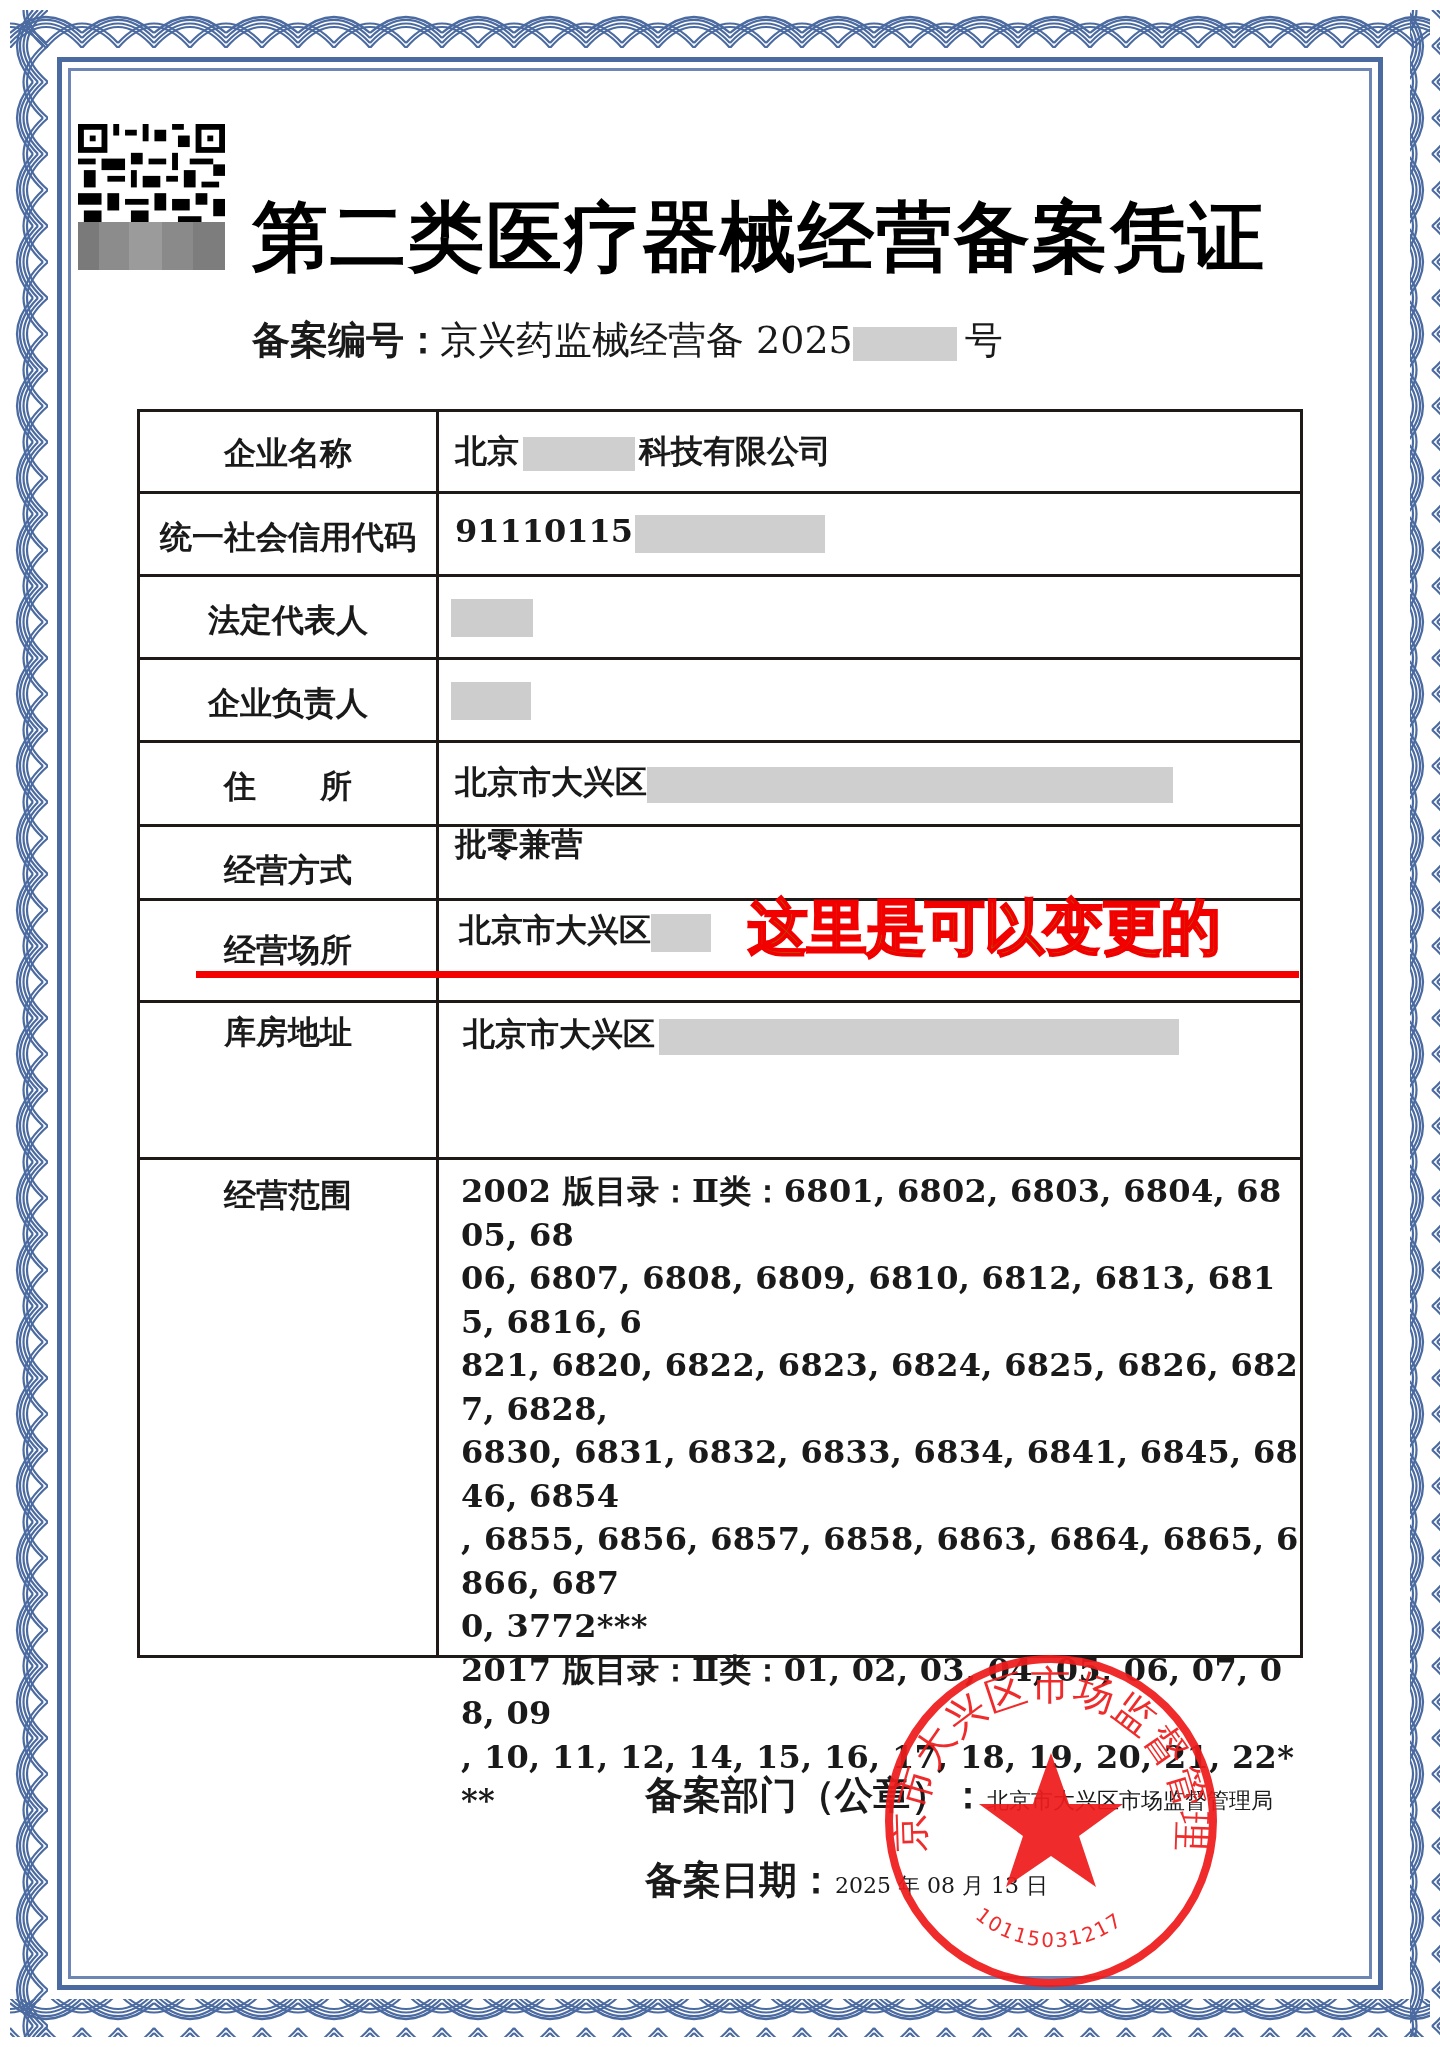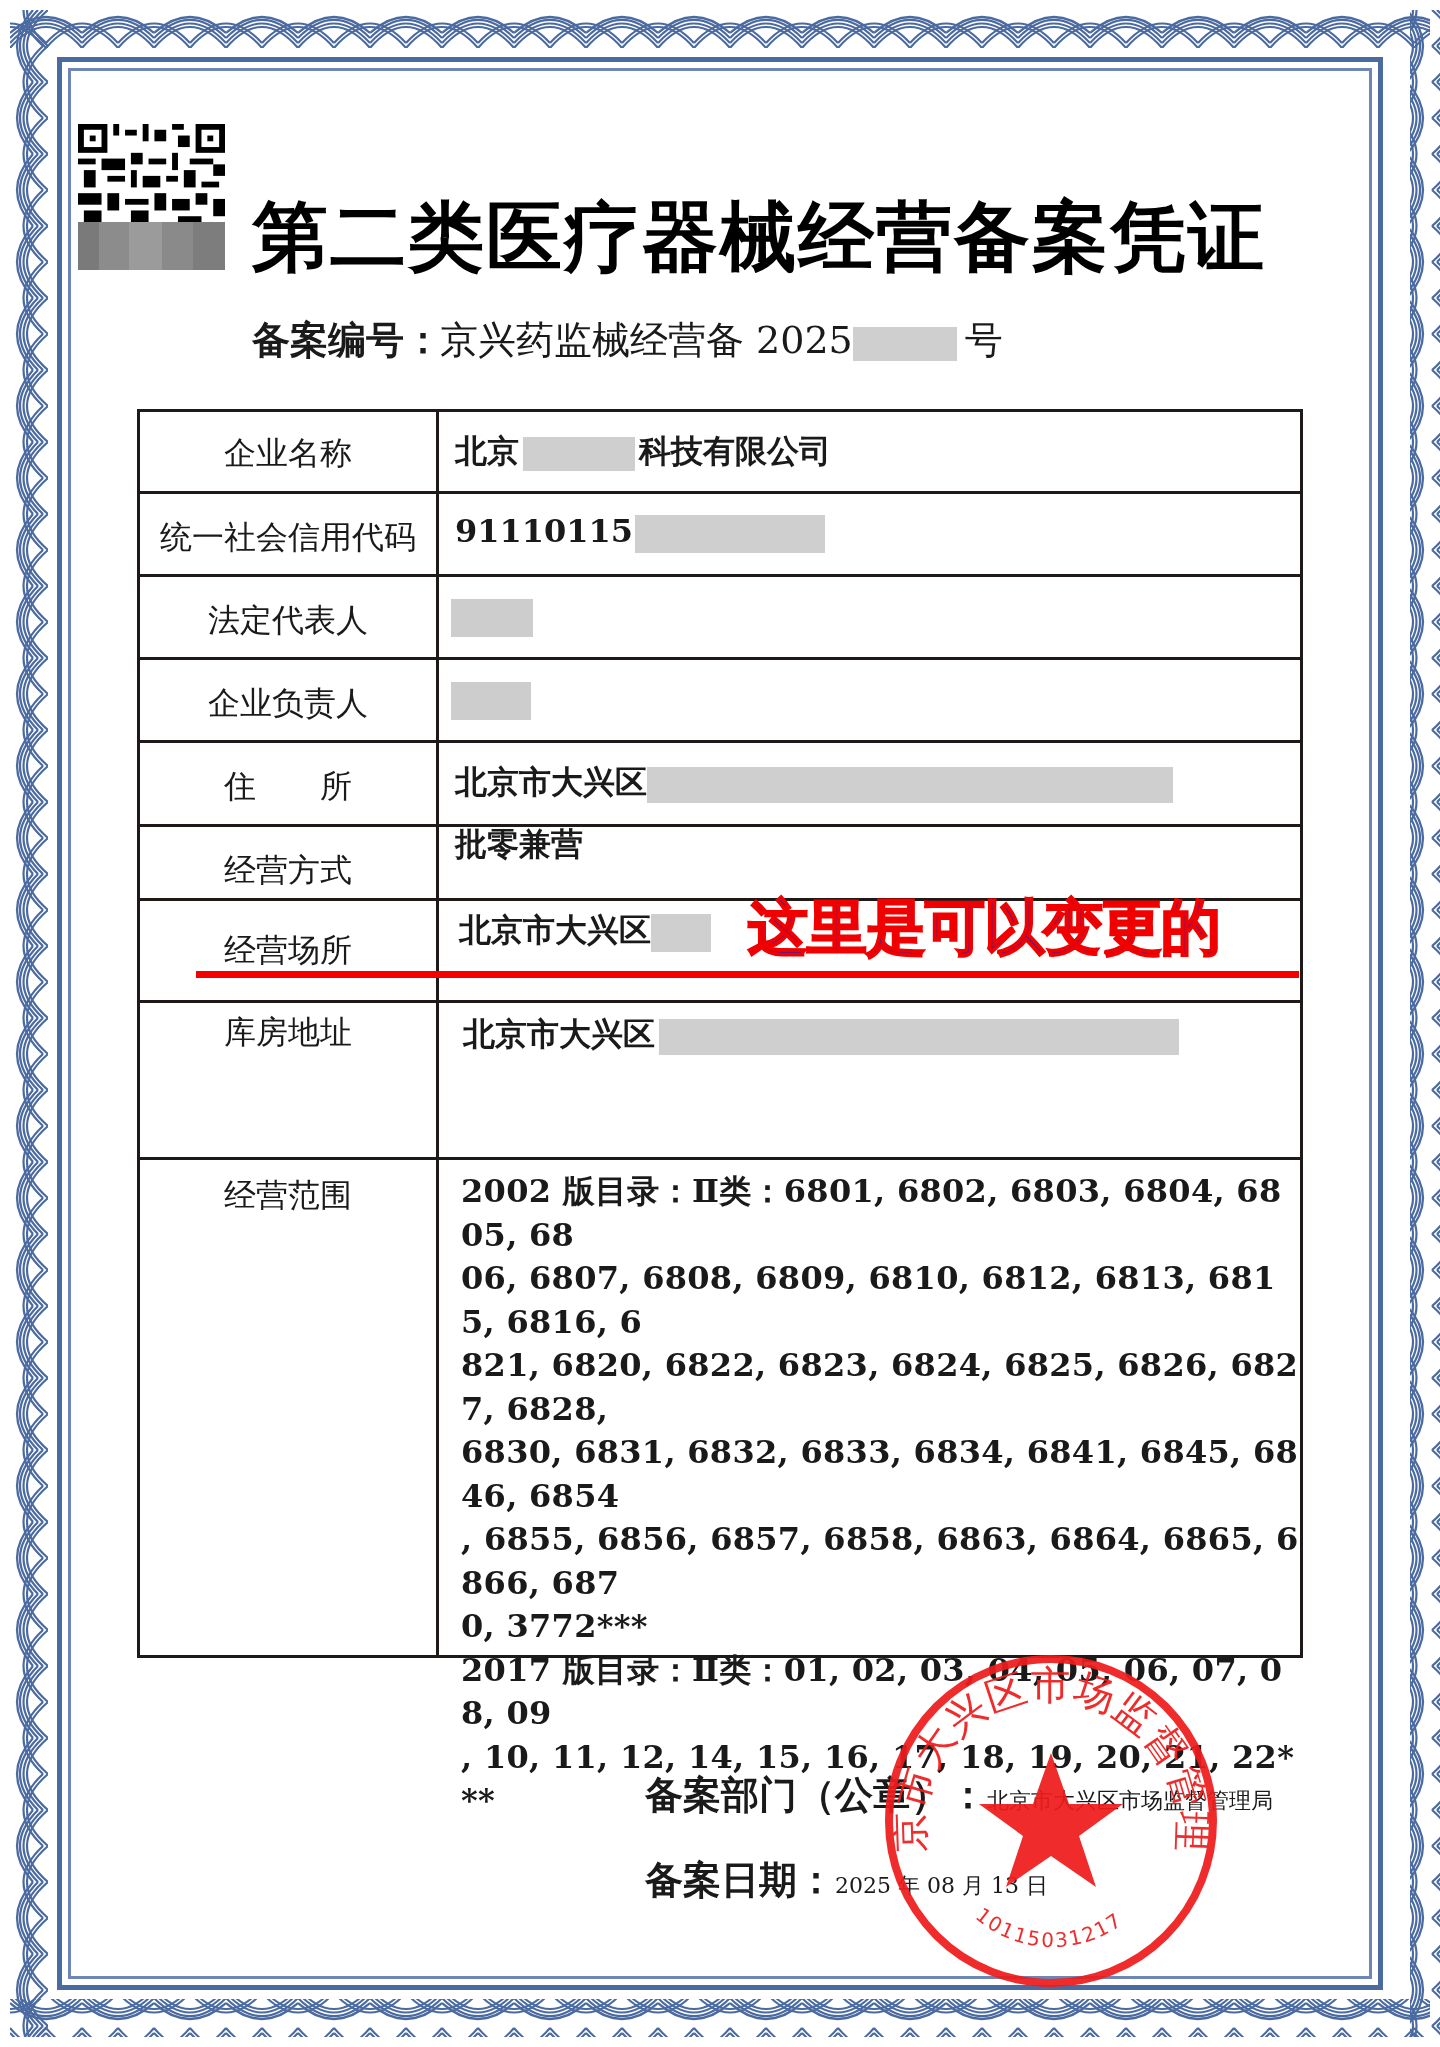--- a/index.html
+++ b/index.html
@@ -19,31 +19,31 @@
     color:#000000; letter-spacing:2px; white-space:nowrap; line-height:90px;
     font-family:"DejaVu Serif", serif; }
 
   .recno { top:320px; font-size:38px; white-space:nowrap; line-height:40px; }
   .recno-label { left:252px; font-weight:bold; }
   .recno-value { left:440px; }
   .redact-inline { display:inline-block; vertical-align:middle; background:#cfcfcf; }
 
   table.main { position:absolute; left:137px; top:409px; width:1166px; border-collapse:collapse; table-layout:fixed; }
   table.main td { border:3px solid #1f1a17; padding:0; vertical-align:top; font-size:32px; }
-  td.lbl { width:296px; text-align:center; font-weight:normal; position:relative; }
+  td.lbl { width:296px; text-align:center; font-weight:bold; position:relative; }
   td.val { position:relative; padding-left:14px !important;font-weight:bold; }
   .lbl-text { position:absolute; left:0; right:0; }
   .val-text { position:absolute; left:16px; white-space:nowrap; }
   .redact { position:absolute; background:#cdcdcd; }
 
   .scope { position:absolute; left:22px; top:10px; width:838px; font-size:32px; line-height:43.5px;
     word-break:break-all; letter-spacing:0.3px; }
 
   .underline-red { left:196px; top:971px; width:1103px; height:7px; background:#f40000; }
-  .annot { left:748px; top:893px; font-size:60px; font-weight:900; color:#4c1d95; letter-spacing:-1px;
+  .annot { left:748px; top:893px; font-size:60px; font-weight:900; color:#a16207; letter-spacing:-1px;
     white-space:nowrap; font-family:Liberation Serif, serif; line-height:70px;
     -webkit-text-stroke:2px #f20000; }
 
   .footer-line { font-size:38px; font-weight:bold; white-space:nowrap; }
   .dept-value { font-size:22px; font-weight:normal; }
   .date-value { font-size:22px; font-weight:normal; }
 
   .stamp { left:880px; top:1650px; width:342px; height:342px; pointer-events:none; }
 </style>
 </head>

